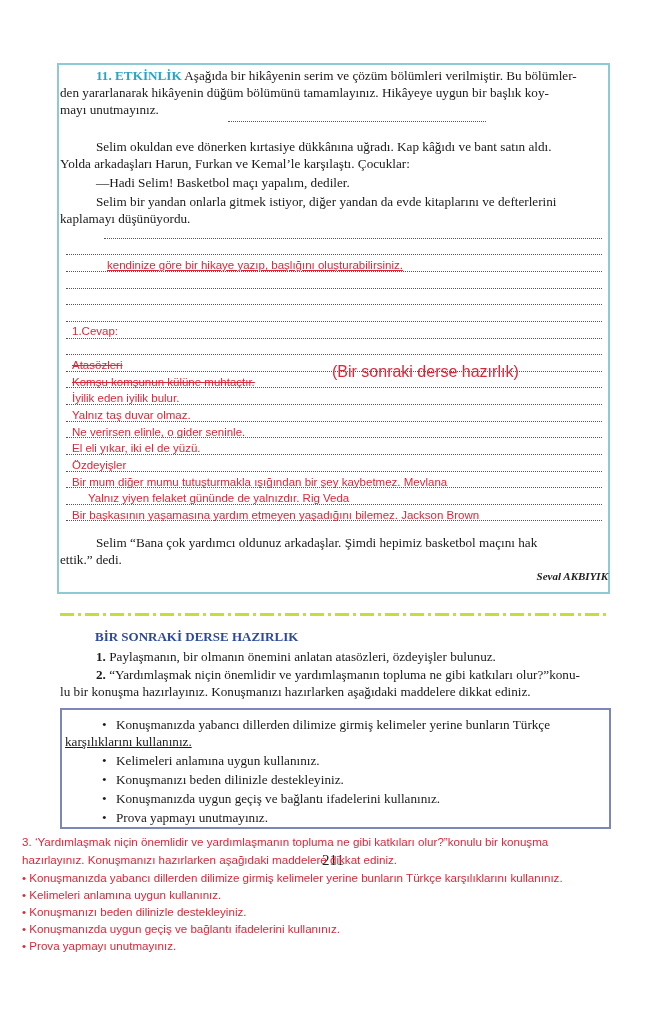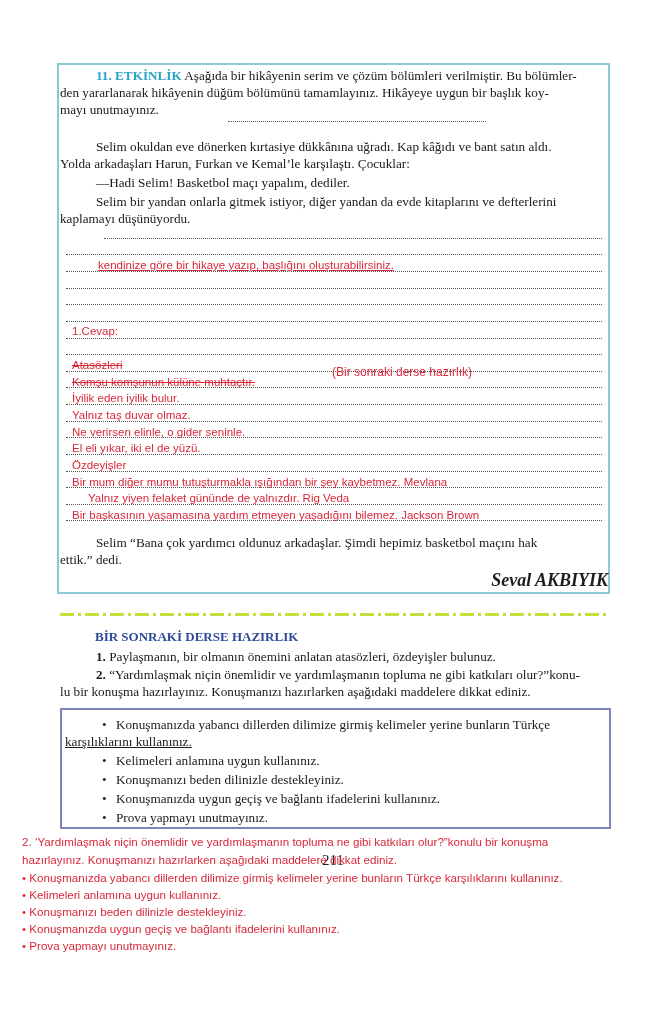--- a/index.html
+++ b/index.html
@@ -17,21 +17,21 @@
                 border-bottom: 1.3px dotted #555; }
 
   .dotline { position: absolute; left: 66px; width: 536px; height: 0;
              border-bottom: 1.3px dotted #555; }
 
   .red { color: #d9283a; font-family: "Liberation Sans", "DejaVu Sans", sans-serif; }
   .ans { position: absolute; font-size: 11.5px; line-height: 14px; white-space: nowrap; }
   .strike { text-decoration: line-through; text-decoration-color: #d9283a; }
 
   .author { position: absolute; right: 62px; top: 570px; font-weight: bold; font-style: italic;
-            font-size: 18px; font-family: "Liberation Serif", "DejaVu Serif", serif; }
+            font-size: 11px; font-family: "Liberation Serif", "DejaVu Serif", serif; }
 
   .separator { position: absolute; left: 60px; top: 613px; width: 550px; height: 3px;
                background: repeating-linear-gradient(90deg, #c8dc3c 0 14px, transparent 14px 18px,
                #c8dc3c 18px 21px, transparent 21px 25px); }
 
   .section-title { position: absolute; left: 95px; top: 629px; color: #2d4a9a; font-weight: bold;
                    font-size: 13px; font-family: "Liberation Serif", "DejaVu Serif", serif; text-align: center; }
 
   .rules-box { position: absolute; left: 60px; top: 708px; width: 551px; height: 121px;
                border: 2px solid #7c86bb; box-sizing: border-box; }
@@ -74,23 +74,23 @@
 <div class="dotline" style="top:387px;"></div>
 <div class="dotline" style="top:404px;"></div>
 <div class="dotline" style="top:421px;"></div>
 <div class="dotline" style="top:437px;"></div>
 <div class="dotline" style="top:454px;"></div>
 <div class="dotline" style="top:471px;"></div>
 <div class="dotline" style="top:487px;"></div>
 <div class="dotline" style="top:504px;"></div>
 <div class="dotline" style="top:520px;"></div>
 
-<div class="ans red" style="left:98px; top:258px; text-decoration: underline;">kendinize göre bir hikaye yazıp, başlığını oluşturabilirsiniz.</div>
+<div class="ans red" style="left:107px; top:258px; text-decoration: underline;">kendinize göre bir hikaye yazıp, başlığını oluşturabilirsiniz.</div>
 <div class="ans red" style="left:72px; top:324px;">1.Cevap:</div>
-<div class="ans red" style="left:332px; top:365px; font-size:12px;">(Bir sonraki derse hazırlık)</div>
+<div class="ans red" style="left:332px; top:365px; font-size:16px;">(Bir sonraki derse hazırlık)</div>
 
 <div class="ans red strike" style="left:72px; top:358px;">Atasözleri</div>
 <div class="ans red strike" style="left:72px; top:375px;">Komşu komşunun külüne muhtaçtır.</div>
 <div class="ans red" style="left:72px; top:391px;">İyilik eden iyilik bulur.</div>
 <div class="ans red" style="left:72px; top:408px;">Yalnız taş duvar olmaz.</div>
 <div class="ans red" style="left:72px; top:425px;">Ne verirsen elinle, o gider seninle.</div>
 <div class="ans red" style="left:72px; top:441px;">El eli yıkar, iki el de yüzü.</div>
 <div class="ans red" style="left:72px; top:458px;">Özdeyişler</div>
 <div class="ans red" style="left:72px; top:475px;">Bir mum diğer mumu tutuşturmakla ışığından bir şey kaybetmez. Mevlana</div>
 <div class="ans red" style="left:72px; top:491px;margin-left:16px;">Yalnız yiyen felaket gününde de yalnızdır. Rig Veda</div>
@@ -124,21 +124,21 @@
 </p>
 <p class="p" style="left:102px; top:790px;">
   <span class="bullet">•</span><span>Konuşmanızda uygun geçiş ve bağlantı ifadelerini kullanınız.</span>
 </p>
 <p class="p" style="left:102px; top:809px;">
   <span class="bullet">•</span><span>Prova yapmayı unutmayınız.</span>
 </p>
 
 <div class="page-number">211</div>
 
-<div class="foot red" style="top:834px;">2. ‘Yardımlaşmak niçin önemlidir ve yardımlaşmanın topluma ne gibi katkıları olur?”konulu bir konuşma</div>
+<div class="foot red" style="top:834px;">3. ‘Yardımlaşmak niçin önemlidir ve yardımlaşmanın topluma ne gibi katkıları olur?”konulu bir konuşma</div>
 <div class="foot red" style="top:852px;">hazırlayınız. Konuşmanızı hazırlarken aşağıdaki maddelere dikkat ediniz.</div>
 <div class="foot red" style="top:870px;">
   <span>•</span> <span>Konuşmanızda yabancı dillerden dilimize girmiş kelimeler yerine bunların Türkçe  karşılıklarını kullanınız.</span>
 </div>
 <div class="foot red" style="top:887px;">
   <span>•</span> <span>Kelimeleri anlamına uygun kullanınız.</span>
 </div>
 <div class="foot red" style="top:904px;">
   <span>•</span> <span>Konuşmanızı beden dilinizle destekleyiniz.</span>
 </div>

